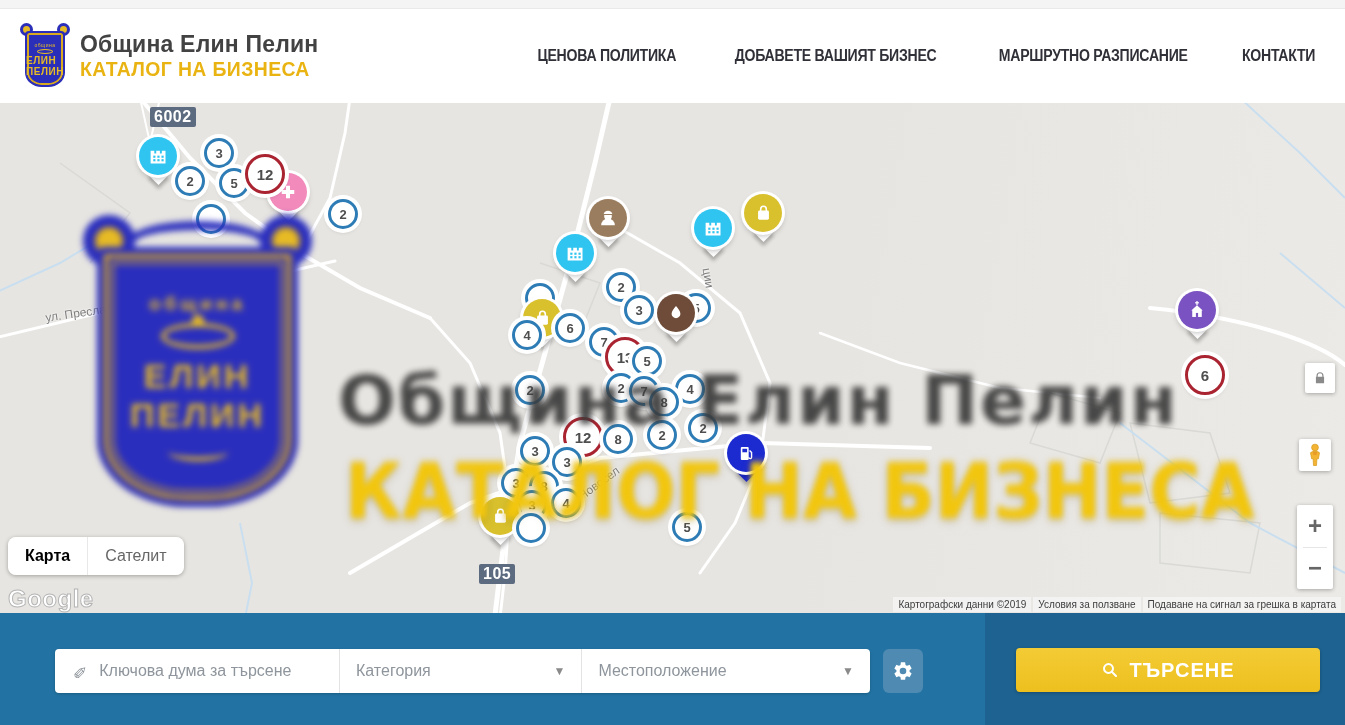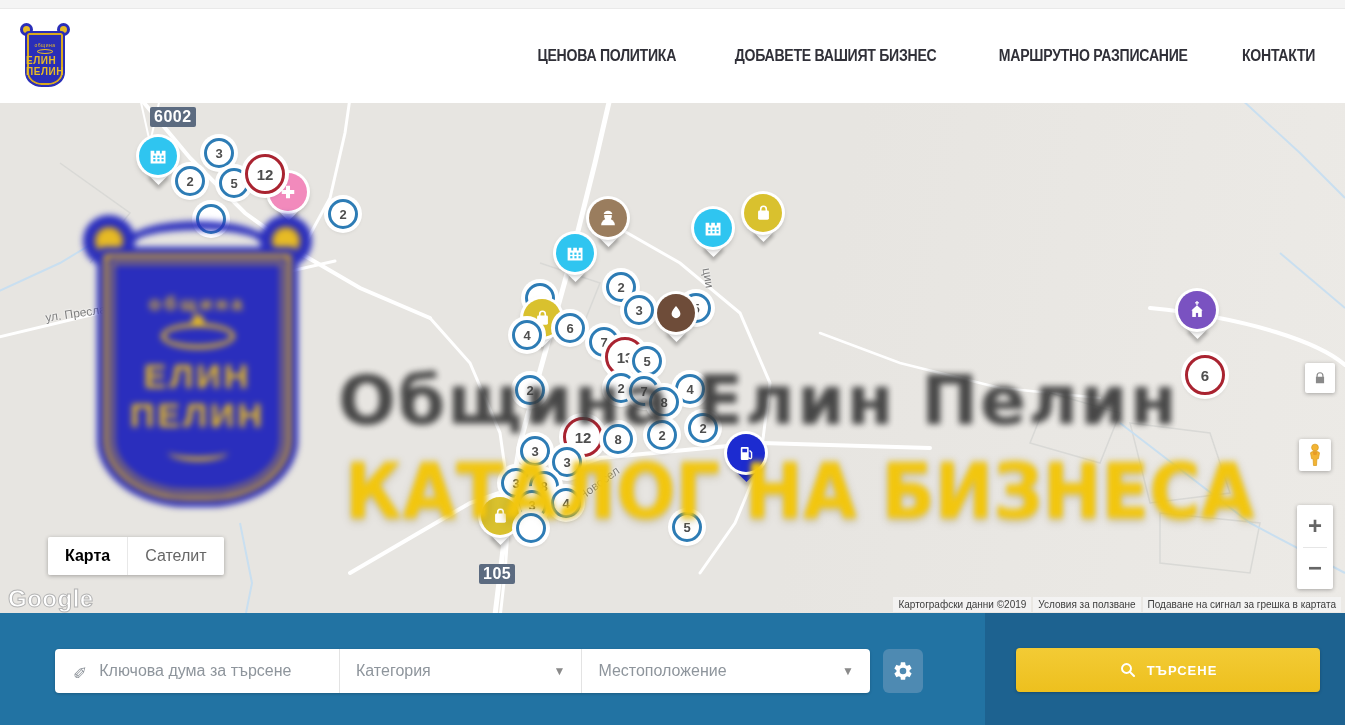--- a/index.html
+++ b/index.html
@@ -45,21 +45,21 @@
   .crest-lg .c1 { color:#e7bb25; font-size:19px; font-weight:700; letter-spacing:4px; }
   .crest-lg .orn { width:74px; height:26px; border:4px solid #e7bb25; border-radius:50%; position:relative; }
   .crest-lg .orn:after { content:""; position:absolute; left:50%; top:-12px; width:12px; height:12px; transform:translateX(-50%); background:#e7bb25; border-radius:50%; }
   .crest-lg .c2 { color:#e7bb25; font-size:34px; font-weight:700; letter-spacing:3px; line-height:1.15; text-align:center; }
   .crest-lg .orn2 { width:60px; height:18px; border-bottom:4px solid #e7bb25; border-radius:50%; }
   .crest-lg .curlL,.crest-lg .curlR { position:absolute; top:0; width:52px; height:52px; border:12px solid #2a2ebd; border-radius:50%; background:#e7bb25; box-shadow:0 0 0 3px #dcab1d inset; }
   .crest-lg .curlL { left:-2px; } .crest-lg .curlR { right:-2px; }
   .crest-lg .arch { position:absolute; left:40px; right:40px; top:6px; height:46px; border:9px solid #2a2ebd; border-bottom:none; border-radius:50% 50% 0 0; }
 
   
-  .maptype { position:absolute; left:8px; top:434px; display:flex; z-index:700; box-shadow:0 1px 4px rgba(0,0,0,.3); border-radius:2px; overflow:hidden;margin-left:40px; }
+  .maptype { position:absolute; left:8px; top:434px; display:flex; z-index:700; box-shadow:0 1px 4px rgba(0,0,0,.3); border-radius:8px; overflow:hidden; }
   .maptype .btn { background:#fff; height:38px; display:flex; align-items:center; padding:0 17px; font-size:16px; cursor:pointer; }
   .maptype .btn.active { font-weight:700; color:#000; }
   .maptype .btn.inactive { color:#666; border-left:1px solid #e8e8e8; }
   .glogo { position:absolute; left:8px; top:482px; z-index:700; font-size:24px; font-weight:700; color:#fff; letter-spacing:.5px; -webkit-text-stroke:1px #b5b5b5; cursor:pointer; }
   .attrib { position:absolute; right:4px; top:494px; display:flex; gap:2px; z-index:700; }
   .attrib span { background:rgba(245,245,245,.8); color:#3c3c3c; font-size:10px; padding:2px 5px; white-space:nowrap; }
   .attrib span.link { cursor:pointer; }
   .sq-ctl { position:absolute; background:#fff; box-shadow:0 1px 4px rgba(0,0,0,.3); border-radius:2px; display:flex; align-items:center; justify-content:center; cursor:pointer; z-index:700; }
   .lockbox { left:1305px; top:260px; width:30px; height:30px; }
   .pegbox { left:1299px; top:336px; width:32px; height:32px; }
@@ -73,37 +73,41 @@
   .sgroup { position:absolute; left:55px; top:36px; width:815px; height:44px; background:#fff; border-radius:4px; display:flex; align-items:stretch; box-shadow:0 1px 3px rgba(0,0,0,.2); }
   .sgroup .cell { display:flex; align-items:center; position:relative; }
   .cell.kw { width:300px; padding-left:18px; gap:12px; }
   .cell.kw .pencil { color:#8a9097; font-size:17px; transform:scaleY(-1); }
   .cell.kw input { border:none; outline:none; font-size:16px; color:#444; width:230px; font-family:"Liberation Sans",sans-serif; }
   .cell.kw input::placeholder { color:#8e959c; }
   .cell.sel { border-left:1px solid #e3e3e3; padding:0 16px; font-size:16px; color:#8e959c; cursor:pointer; }
   .cell.cat { width:255px; } .cell.loc { width:304px; }
   .cell.sel .chev { margin-left:auto; color:#8a8a8a; font-size:12px; }
   .gearbtn { position:absolute; left:883px; top:36px; width:40px; height:44px; background:#4e8ab2; border-radius:6px; display:flex; align-items:center; justify-content:center; cursor:pointer; }
-  .searchbtn { position:absolute; left:1016px; top:35px; width:304px; height:44px; background:linear-gradient(#f3cb35,#edc01e); border:none; border-radius:4px; display:flex; align-items:center; justify-content:center; gap:10px; color:#fff; font-size:13px; font-weight:700; letter-spacing:1px; cursor:pointer; box-shadow:0 1px 3px rgba(0,0,0,.25); font-family:"Liberation Sans",sans-serif; }
+  .searchbtn { position:absolute; left:1016px; top:35px; width:304px; height:44px; background:linear-gradient(#f3cb35,#edc01e); border:none; border-radius:4px; display:flex; align-items:center; justify-content:center; gap:10px; color:#fff; font-size:20px; font-weight:700; letter-spacing:1px; cursor:pointer; box-shadow:0 1px 3px rgba(0,0,0,.25); font-family:"Liberation Sans",sans-serif; }
 </style>
 </head>
 <body>
 
 <div class="topstrip"></div>
 
 <header class="header">
   <div class="brand">
     <div class="crest-sm">
       <div class="curlL"></div>
         <div class="curlR"></div>
       <div class="body">
         <span class="c1">община</span>
         <div class="orn"></div>
         <span class="c2">ЕЛИН ПЕЛИН</span>
       </div>
+    </div>
+    <div class="brand-text">
+      <div class="t1">Община Елин Пелин</div>
+      <div class="t2">КАТАЛОГ НА БИЗНЕСА</div>
     </div>
   </div>
   <nav class="nav">
     <a>ЦЕНОВА ПОЛИТИКА</a>
     <a>ДОБАВЕТЕ ВАШИЯТ БИЗНЕС</a>
     <a>МАРШРУТНО РАЗПИСАНИЕ</a>
     <a>КОНТАКТИ</a>
   </nav>
 </header>
 

